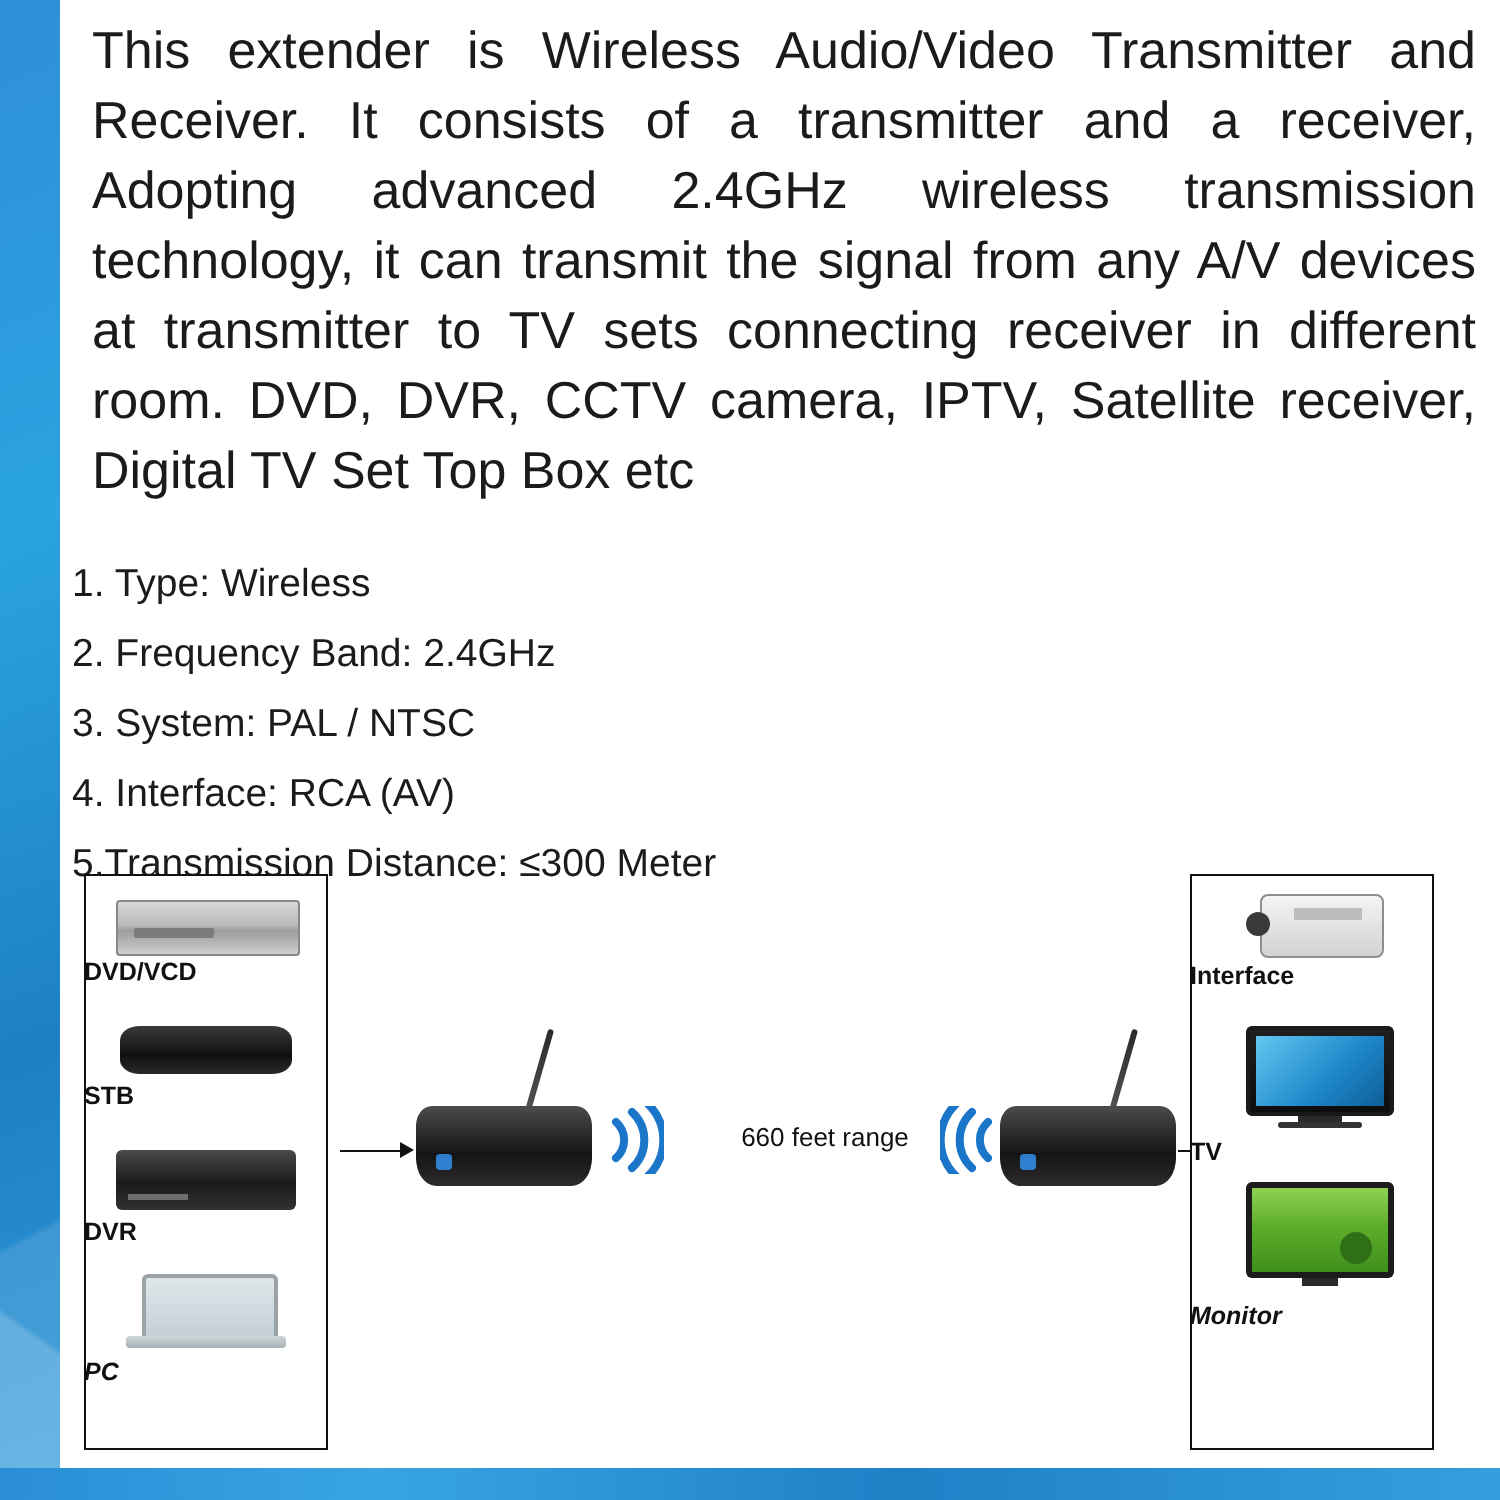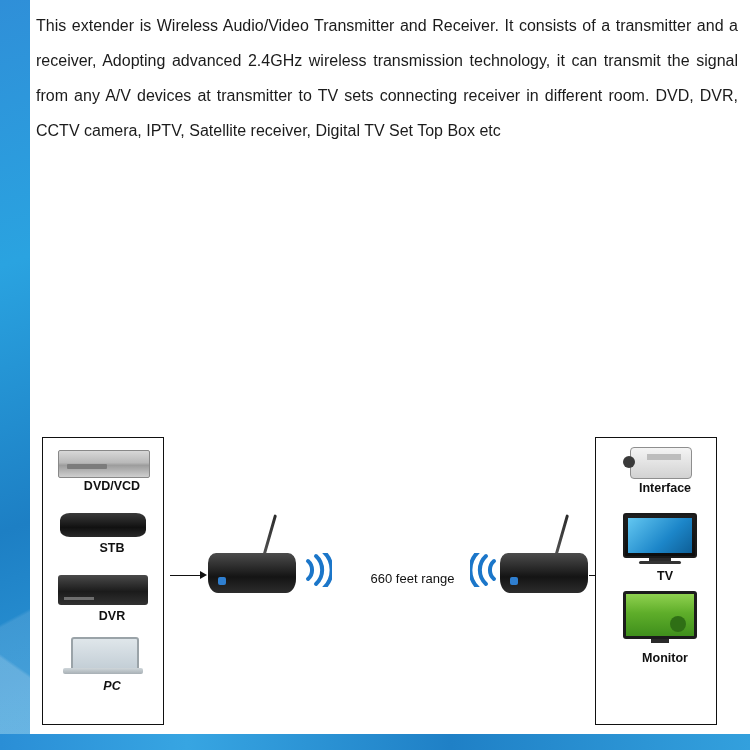--- a/index.html
+++ b/index.html
@@ -42,22 +42,22 @@
     background: linear-gradient(90deg, #2a8ed6 0%, #37a5e2 25%, #1f80c6 60%, #33a0dd 100%);
   }
   .content {
     position: absolute;
     left: 30px; top: 0;
     width: 720px;
     height: 734px;
   }
   .intro {
     margin: 0;
-    padding: 8px 12px 0 6px;
-    font-size: 16px;
+    padding: 8px 12px 0 16px;
+    font-size: 26px;
     line-height: 35px;
     color: #1b1b1b;
     text-align: justify;
     text-justify: inter-word;
     letter-spacing: 0px;
   }
   .specs {
     margin: 22px 0 0 0;
     padding: 0 0 0 6px;
     list-style: none;
@@ -80,21 +80,20 @@
     position: absolute;
     border: 1px solid #111;
     background: #fff;
     box-sizing: border-box;
   }
   .src-box { left: 12px; top: 32px; width: 122px; height: 288px; }
   .dst-box { left: 565px; top: 32px; width: 122px; height: 288px; }
   .dev-label {
     position: absolute;
     width: 140px;
-    text-align: center;
     font-size: 12.5px;
     font-weight: bold;
     color: #111;
   }
   .dev-img { position: absolute; }
 
   
   .dvd {
     left: 28px; top: 45px; width: 90px; height: 26px;
     background: linear-gradient(#d8d8d8, #b9b9b9 45%, #9c9c9c 55%, #cfcfcf);
@@ -217,21 +216,21 @@
     border-radius: 2px;
     transform-origin: bottom center;
   }
   .tx { left: 178px; top: 148px; }
   .tx-ant { left: 232px; top: 108px; transform: rotate(16deg); }
   .rx { left: 470px; top: 148px; }
   .rx-ant { left: 524px; top: 108px; transform: rotate(16deg); }
 
   .range-label {
     position: absolute;
-    left: 300px; top: 166px;
+    left: 300px; top: 156px;
     width: 165px;
     text-align: center;
     font-size: 13px;
     color: #111;
   }
   .wave {
     position: absolute;
     color: #1b76c9;
   }
   .wave-1 { left: 274px; top: 148px; }
@@ -258,20 +257,27 @@
 
 <div class="page">
 
   <div class="band-left"></div>
   <div class="band-bottom"></div>
 
   <div class="content">
 
     <p class="intro">This extender is Wireless Audio/Video Transmitter and Receiver. It consists of a transmitter and a receiver, Adopting advanced 2.4GHz wireless transmission technology, it can transmit the signal from any A/V devices at transmitter to TV sets connecting receiver in different room. DVD, DVR, CCTV camera, IPTV, Satellite receiver, Digital TV Set Top Box etc</p>
 
+    <ul class="specs">
+      <li>1. Type: Wireless</li>
+      <li>2. Frequency Band: 2.4GHz</li>
+      <li>3. System: PAL / NTSC</li>
+      <li>4. Interface: RCA (AV)</li>
+      <li>5.Transmission Distance: ≤300 Meter</li>
+    </ul>
 
     <div class="diagram">
 
       <div class="box src-box"></div>
 
       <div class="dev-img dvd"></div>
       <div class="dev-label" style="left:12px; top:74px;">DVD/VCD</div>
 
       <div class="dev-img stb"></div>
       <div class="dev-label" style="left:12px; top:136px;">STB</div>
@@ -332,17 +338,17 @@
         <div class="foot"></div>
       </div>
       <div class="dev-label" style="left:565px; top:164px;">TV</div>
 
       <div class="dev-img monitor">
         <div class="panel">
             <div class="sc"></div>
           </div>
         <div class="stand"></div>
       </div>
-      <div class="dev-label" style="left:565px; top:246px;">Monitor</div>
+      <div class="dev-label" style="left:565px; top:246px;font-style:italic;">Monitor</div>
 
     </div>
   </div>
 </div>
 
 </body></html>

